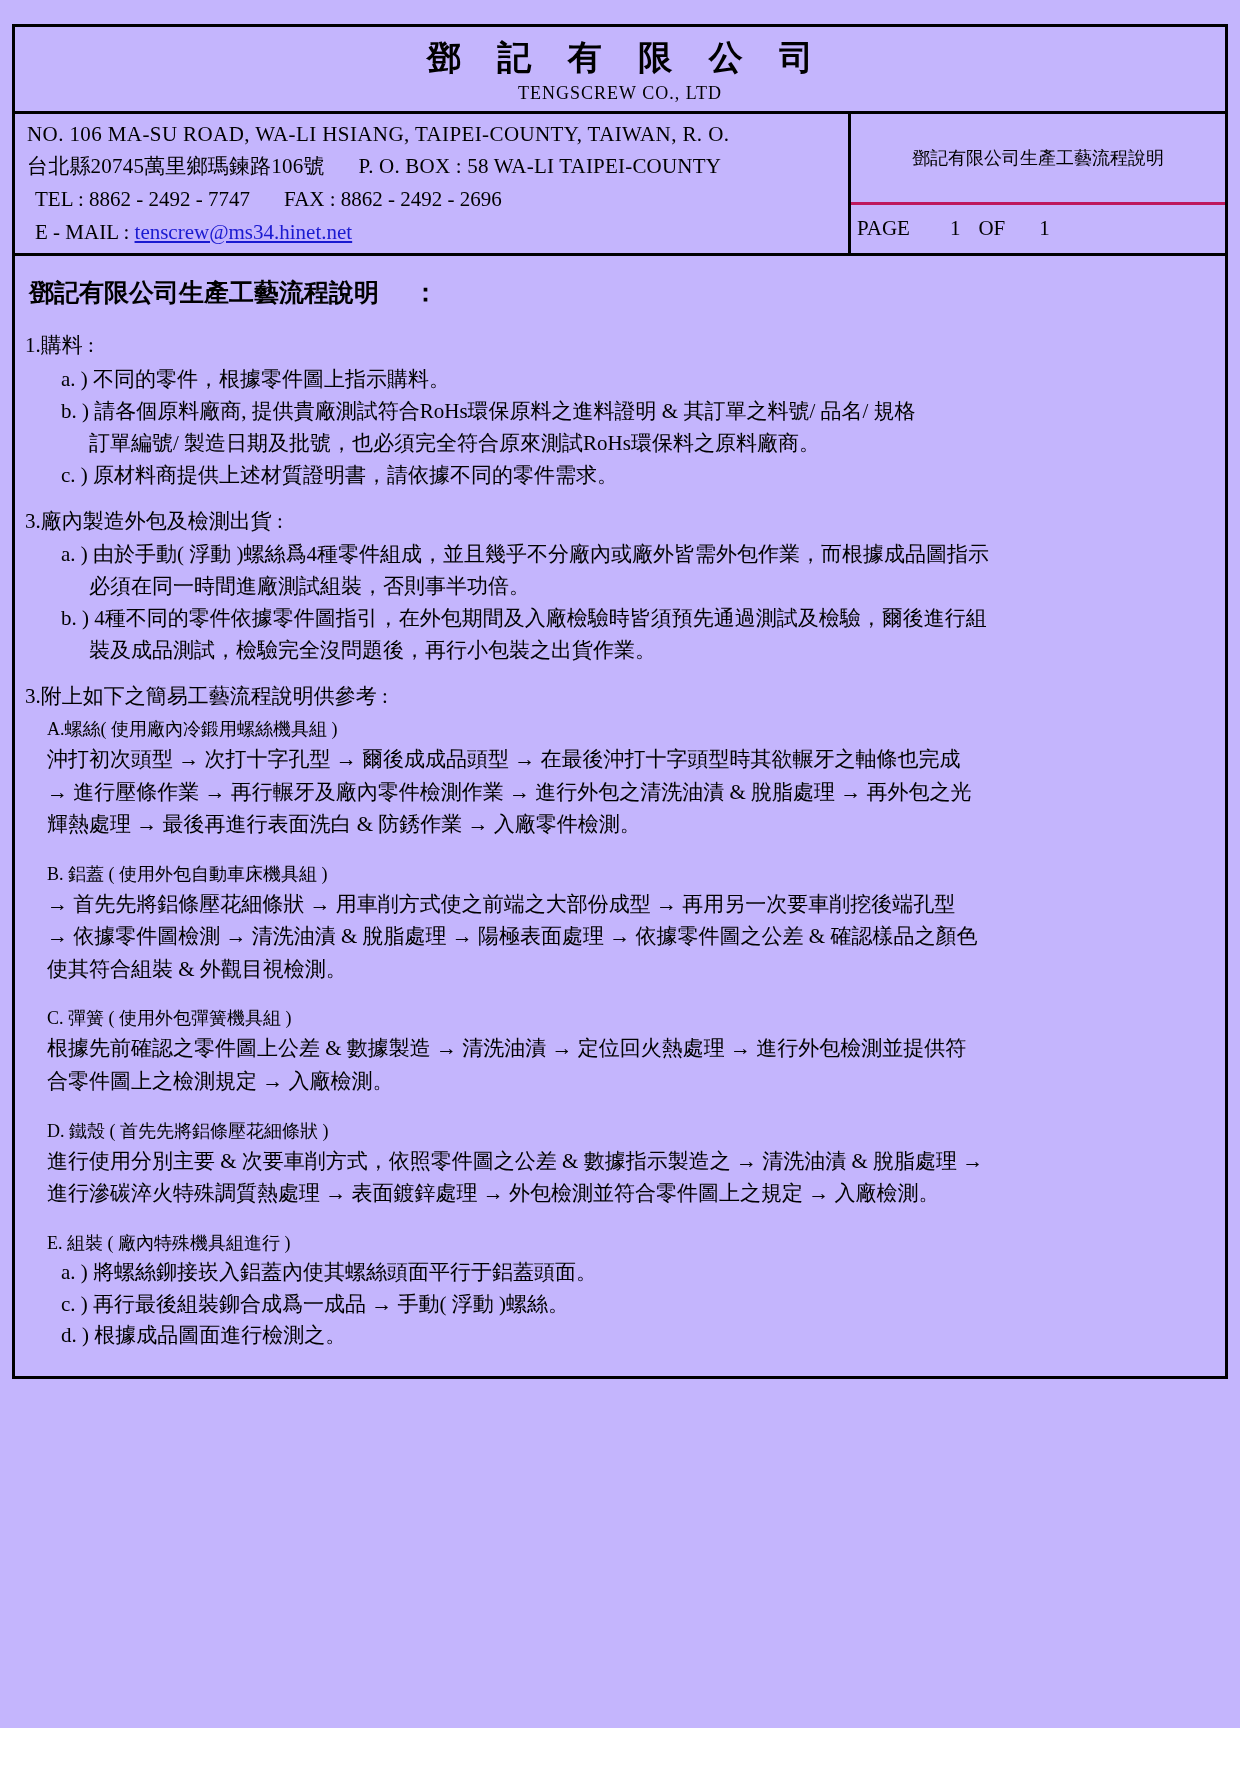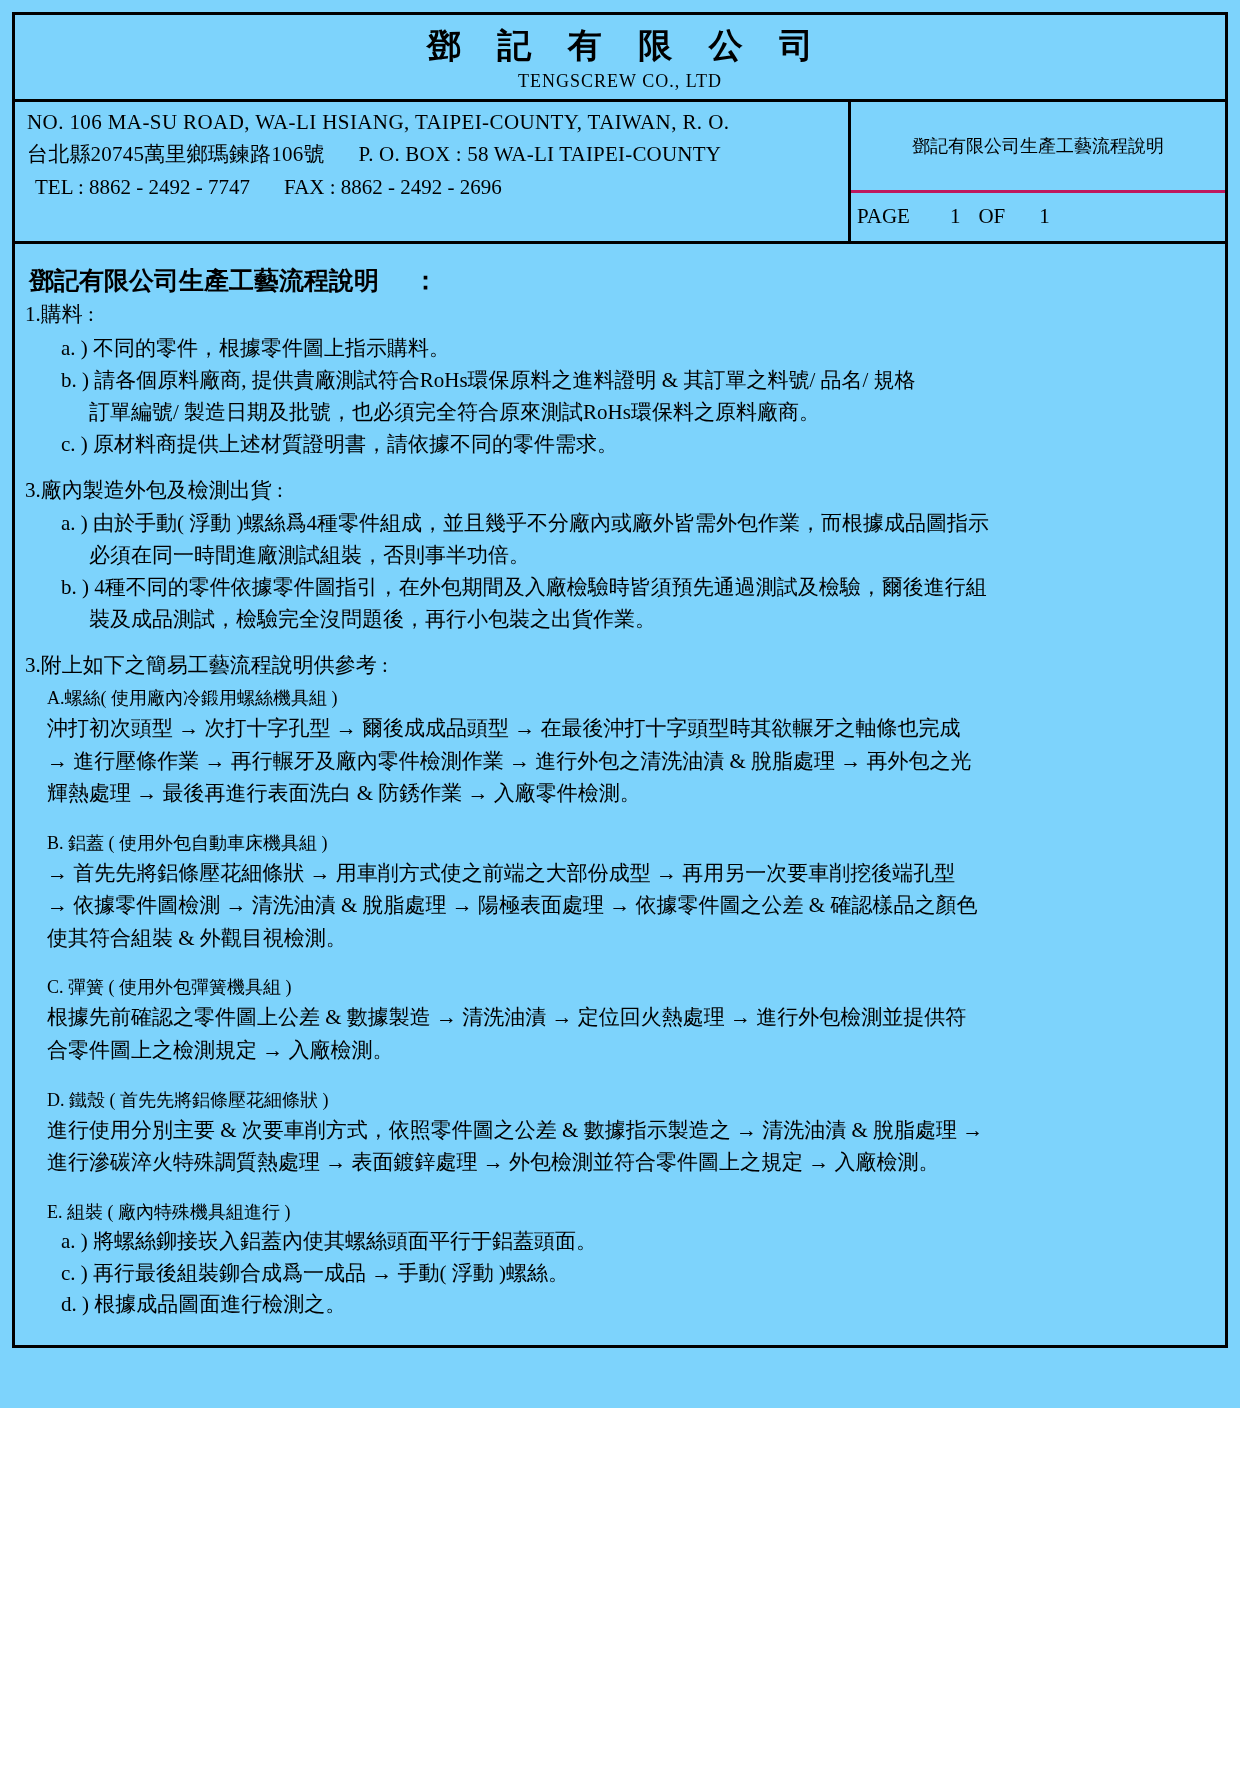--- a/index.html
+++ b/index.html
@@ -6,25 +6,25 @@
     margin: 0;
     padding: 0;
     background: #ffffff;
   }
   body {
     font-family: "Liberation Serif", "DejaVu Serif", serif;
     color: #000000;
   }
   .page {
     width: 1240px;
-    height: 1408px;
+    height: 1728px;
     position: relative;
     box-sizing: border-box;
-    background: #7dd3fc;
-    padding: 12px 10px 0 10px;
+    background: #c4b5fd;
+    padding: 24px 10px 0 10px;
   }
   .doc-frame {
     border: 3px solid #000;
     box-sizing: border-box;
     width: 1216px;
     margin: 0 auto;
   }
 
   
   .title-block {
@@ -112,21 +112,21 @@
   
   .body {
     padding: 14px 14px 10px 10px;
     font-size: 21px;
     line-height: 1.5;
   }
   .body-title {
     font-family: "DejaVu Sans", "Liberation Sans", sans-serif;
     font-size: 25px;
     font-weight: bold;
-    margin: 4px 0 0 4px;
+    margin: 4px 0 19px 4px;
   }
   .body-title .colon { padding-left: 34px; }
 
   .sec { margin-bottom: 14px; }
   .sec-head {
     font-size: 21px;
     margin-bottom: 2px;
   }
   .item {
     padding-left: 36px;
@@ -164,20 +164,24 @@
     <div class="header-rule"></div>
 
     <div class="addr-table">
       <div class="addr-left">
         <div class="addr-line l1">NO. 106 MA-SU ROAD, WA-LI HSIANG, TAIPEI-COUNTY, TAIWAN, R. O.</div>
         <div class="addr-line l2">
           <span>台北縣20745萬里鄉瑪鍊路106號</span><span class="sp-wide"></span><span>P. O. BOX : 58  WA-LI  TAIPEI-COUNTY</span>
         </div>
         <div class="addr-line l3">
           <span>TEL : 8862 - 2492 - 7747</span><span class="sp-wide"></span><span>FAX : 8862 - 2492 - 2696</span>
+        </div>
+        <div class="addr-line l4">
+          <span>E - MAIL :</span>
+          <span class="mail-link">tenscrew@ms34.hinet.net</span>
         </div>
       </div>
       <div class="addr-right">
         <div class="desc-cell">鄧記有限公司生產工藝流程說明</div>
         <div class="page-cell">
           <span>PAGE</span>
           <span class="pg-num">1</span>
           <span class="pg-of">OF</span>
           <span>1</span>
         </div>

